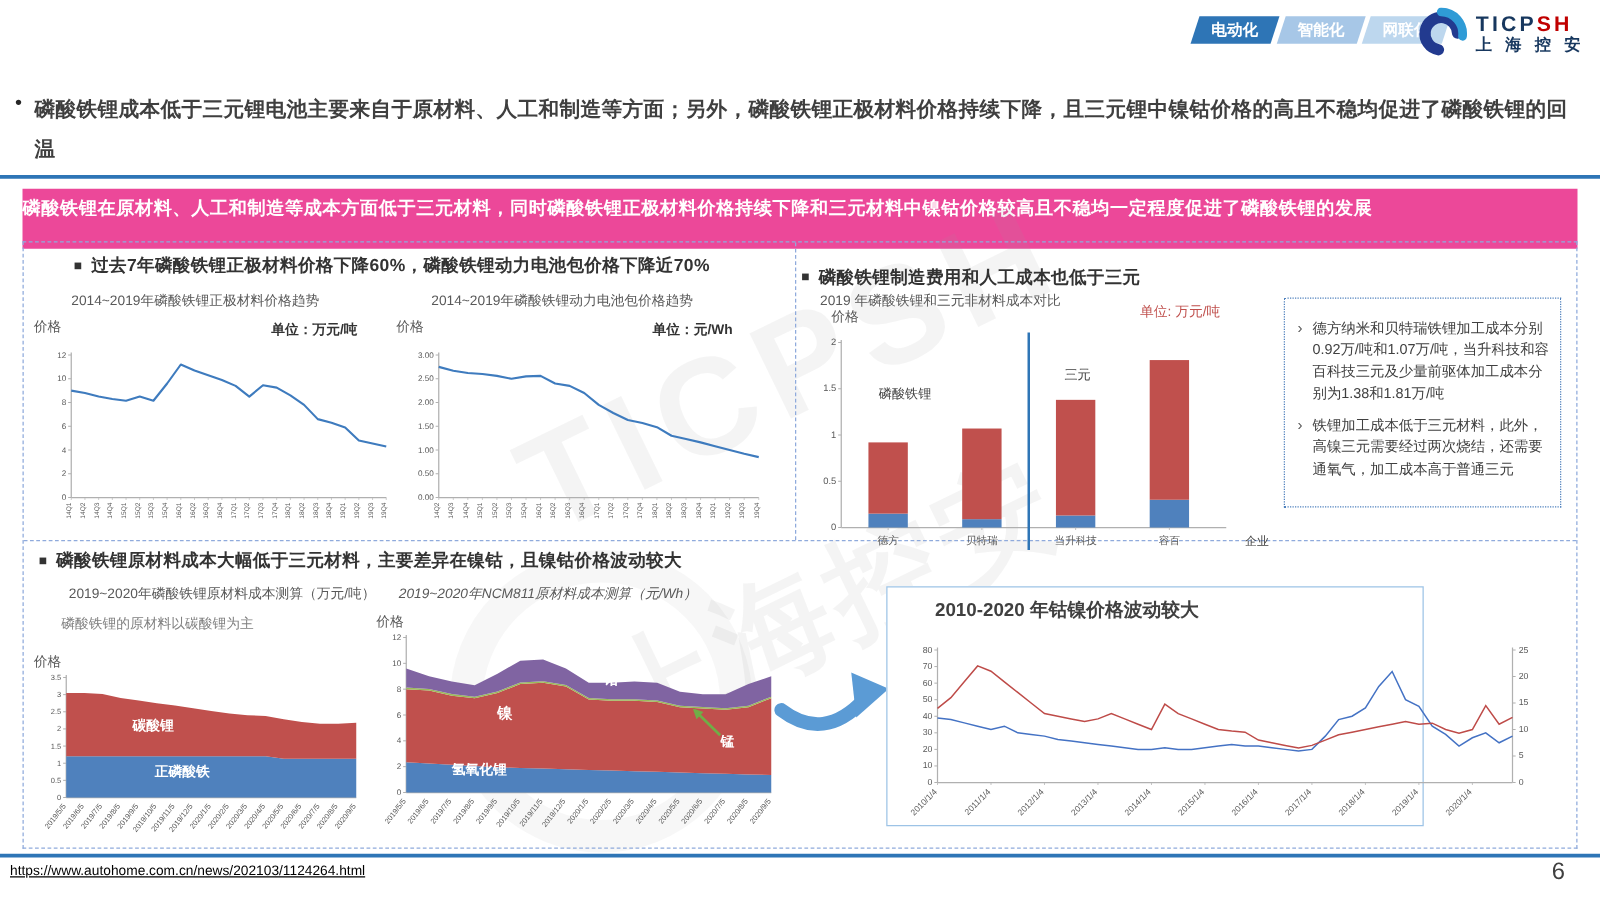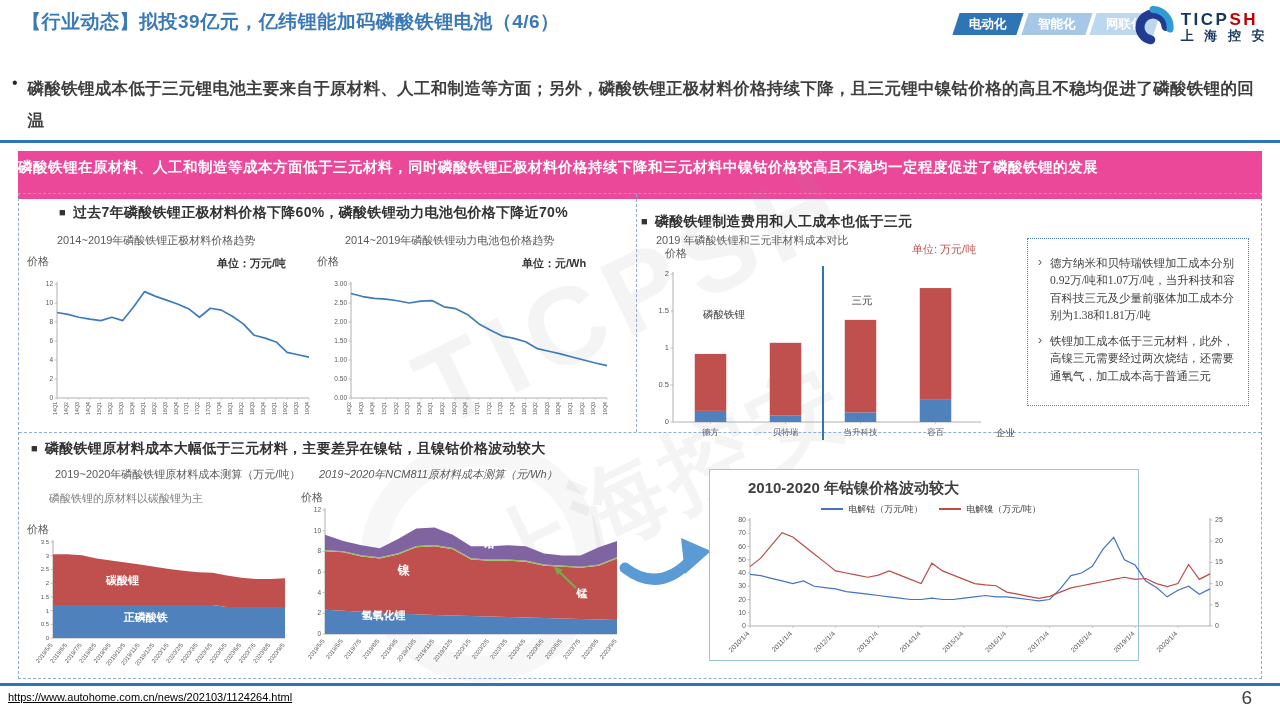--- a/index.html
+++ b/index.html
@@ -36,21 +36,21 @@
   .note-italic{position:absolute;font-size:11px;color:#7f7f7f;}
   .chart{position:absolute;}
   .chart svg{position:absolute;left:0;top:14px;overflow:visible;}
   .ylab{position:absolute;left:0;top:0;font-size:11px;color:#595959;}
   .unit{position:absolute;font-size:11px;font-weight:bold;color:#333;}
   .unit.red{color:#C0504D;font-weight:normal;}
   
   .side-box{position:absolute;left:1008px;top:44px;width:222px;height:168px;border:1px dotted #4F81BD;box-sizing:border-box;padding:16px 8px 6px 6px;}
   .side-item{display:flex;margin-bottom:9px;}
   .side-item .chev{font-size:12px;color:#595959;margin:0 8px 0 4px;}
-  .side-item p{margin:0;font-size:11.5px;color:#404040;line-height:1.5;font-family:Liberation Serif, serif;}
+  .side-item p{margin:0;font-size:11.5px;color:#404040;line-height:1.5;}
   
   .e-box{position:absolute;left:690px;top:275px;width:430px;height:192px;border:1px solid #9DC3E6;box-sizing:border-box;background:#fff;}
   .e-title{position:absolute;left:38px;top:9px;font-size:15px;font-weight:bold;color:#404040;}
   .e-legend{position:absolute;left:0;right:0;top:33px;text-align:center;font-size:9px;color:#404040;}
   .leg-line{display:inline-block;width:22px;height:2px;vertical-align:middle;margin:0 5px 2px 14px;}
   .e-box svg{position:absolute;left:8px;top:44px;overflow:visible;}
   
   .big-arrow{position:absolute;left:600px;top:330px;}
   
   .wm{position:absolute;color:#9a9a9a;pointer-events:none;font-weight:bold;}
@@ -59,21 +59,20 @@
   .wm.ring{left:360px;top:440px;width:190px;height:190px;border:26px solid #9a9a9a;border-radius:50%;opacity:0.08;}
   
   .footer-url{position:absolute;left:8px;top:691px;font-size:11px;color:#000;text-decoration:underline;}
   .page-no{position:absolute;right:28px;top:687px;font-size:19px;color:#404040;}
 </style>
 </head>
 <body>
 
 <div class="slide">
 
-  <div class="page-title">【行业动态】拟投39亿元，亿纬锂能加码磷酸铁锂电池（4/6）</div>
   <div class="tags">
     <div class="tag active"><span>电动化</span></div>
     <div class="tag idle1"><span>智能化</span></div>
     <div class="tag idle2"><span>网联化</span></div>
   </div>
   <div class="logo">
     <svg width="42" height="42" viewBox="0 0 42 42">
       <circle cx="21" cy="21" r="13" fill="none" stroke="#223A8F" stroke-width="9" stroke-dasharray="58 24" stroke-linecap="round" transform="rotate(100 21 21)"></circle>
       <path d="M21 3.5 A17.5 17.5 0 0 1 38 23" fill="none" stroke="#2F9BD6" stroke-width="7" stroke-linecap="round"></path>
     </svg>
@@ -402,24 +401,20 @@
         </svg>
     </div>
 
     <svg class="big-arrow" width="96" height="84" viewBox="0 0 96 84">
       <path d="M6 44 Q 40 70 72 36" fill="none" stroke="#5B9BD5" stroke-width="11" stroke-linecap="round"></path>
       <polygon points="62,14 92,27 66,50" fill="#5B9BD5"></polygon>
     </svg>
 
     <div class="e-box">
       <div class="e-title">2010-2020 年钴镍价格波动较大</div>
-      <div class="e-legend">
-        <span class="leg-line" style="background-color: rgb(68, 114, 196);"></span><span>电解钴（万元/吨）</span>
-        <span class="leg-line" style="background-color: rgb(190, 75, 72);"></span><span>电解镍（万元/吨）</span>
-      </div>
       <svg width="524" height="150">
           <text x="28" y="114" font-size="7" fill="#595959" text-anchor="end">0</text>
           <line x1="29.5" y1="112" x2="32" y2="112" stroke="#b0b0b0" stroke-width="0.8"></line>
           <text x="28" y="100.75" font-size="7" fill="#595959" text-anchor="end">10</text>
           <line x1="29.5" y1="98.75" x2="32" y2="98.75" stroke="#b0b0b0" stroke-width="0.8"></line>
           <text x="28" y="87.5" font-size="7" fill="#595959" text-anchor="end">20</text>
           <line x1="29.5" y1="85.5" x2="32" y2="85.5" stroke="#b0b0b0" stroke-width="0.8"></line>
           <text x="28" y="74.25" font-size="7" fill="#595959" text-anchor="end">30</text>
           <line x1="29.5" y1="72.25" x2="32" y2="72.25" stroke="#b0b0b0" stroke-width="0.8"></line>
           <text x="28" y="61" font-size="7" fill="#595959" text-anchor="end">40</text>

